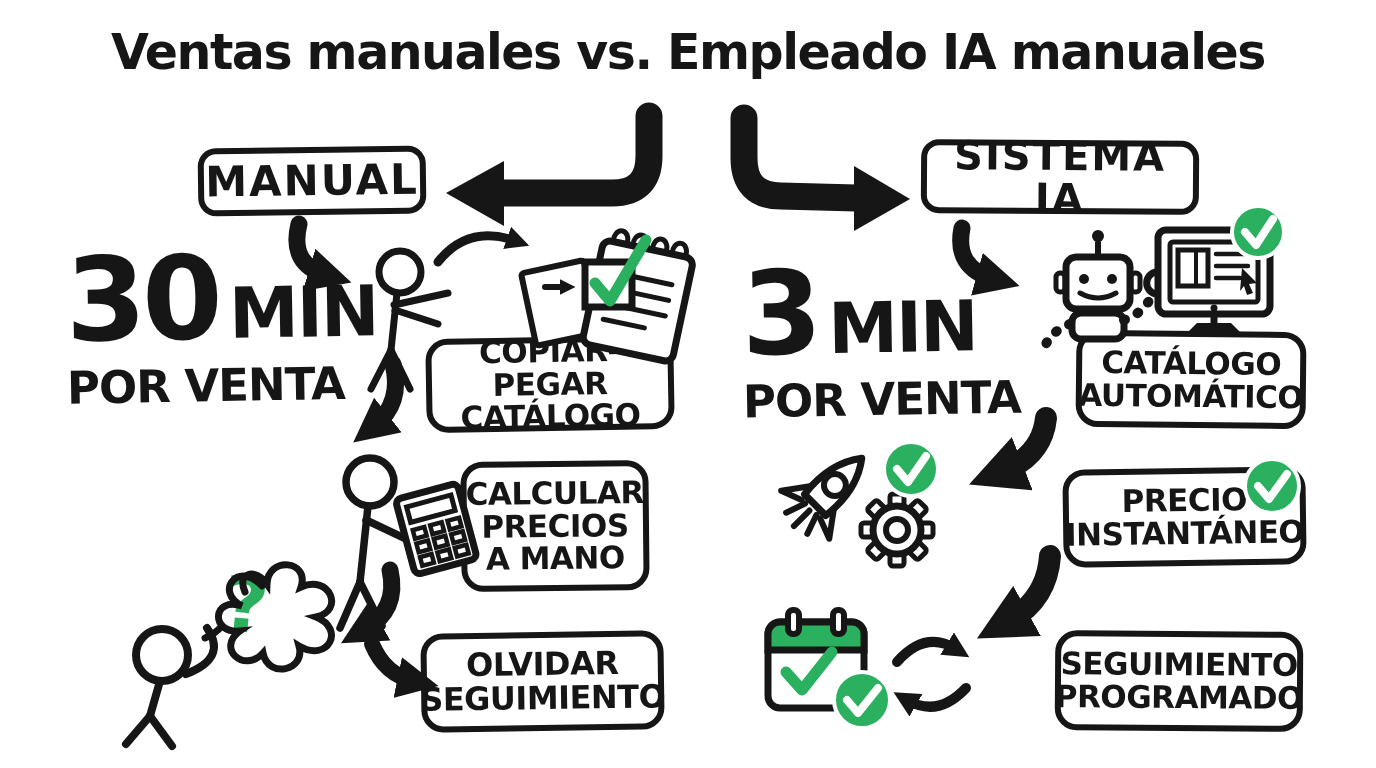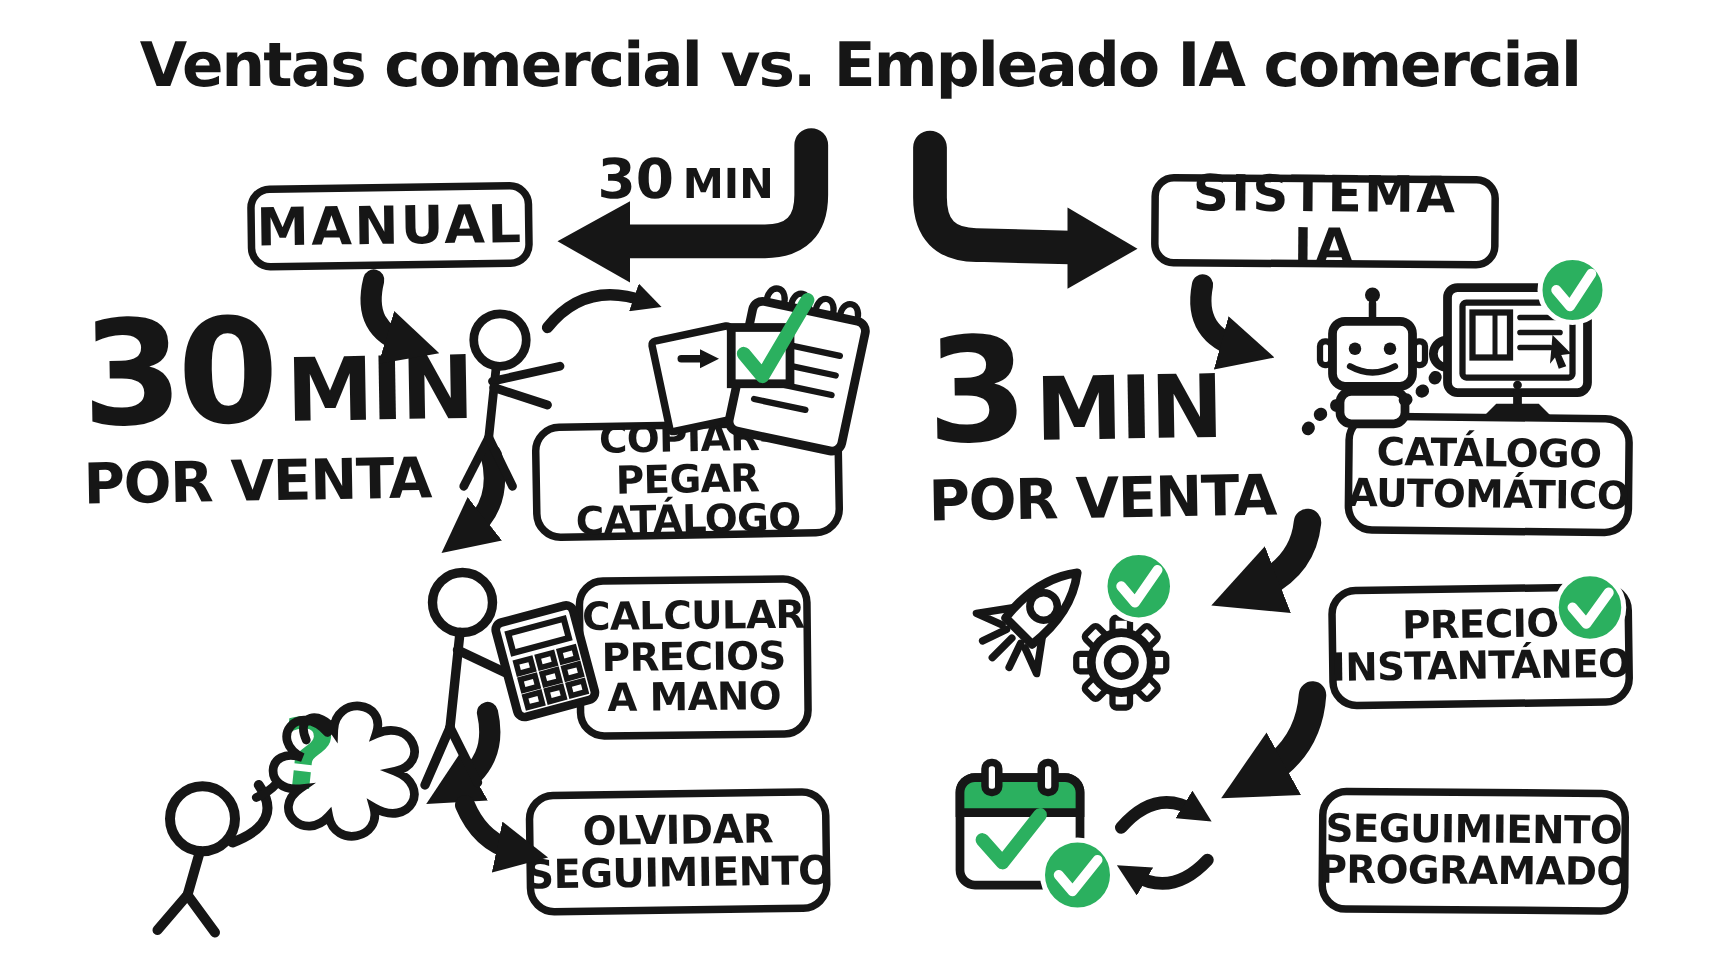--- a/index.html
+++ b/index.html
@@ -31,32 +31,29 @@
   .per-sale .cap{font-size:45px;font-weight:800;margin-top:4px;letter-spacing:-1px;white-space:nowrap;}
   .qmark{position:absolute;left:223px;top:560px;font-size:78px;font-weight:800;
     transform:rotate(6deg);z-index:2;}
   #art{position:absolute;left:0;top:0;z-index:5;pointer-events:none;}
 </style>
 </head>
 <body>
 
 <div id="canvas">
 
-  <div class="abs title">Ventas comercial vs. Empleado IA comercial</div>
+  <div class="abs title">Ventas manuales vs. Empleado IA manuales</div>
 
   <div class="box hdr" style="left:198px;top:147px;width:216px;height:56px;transform:rotate(-0.8deg);">
     <span>MANUAL</span>
   </div>
   <div class="box hdr" style="left:921px;top:140px;width:266px;height:62px;font-size:40px;transform:rotate(0.4deg);">
     <span>SISTEMA IA</span>
   </div>
 
-  <div class="arrow-time" style="left:478px;top:118px;">
-    <span class="v">30</span><span class="u">MIN</span>
-  </div>
 
   <div class="per-sale" style="left:66px;top:252px;">
     <div class="row">
       <span class="num">30</span><span class="min">MIN</span>
     </div>
     <div class="cap">POR VENTA</div>
   </div>
   <div class="per-sale" style="left:742px;top:266px;">
     <div class="row">
       <span class="num">3</span><span class="min">MIN</span>

